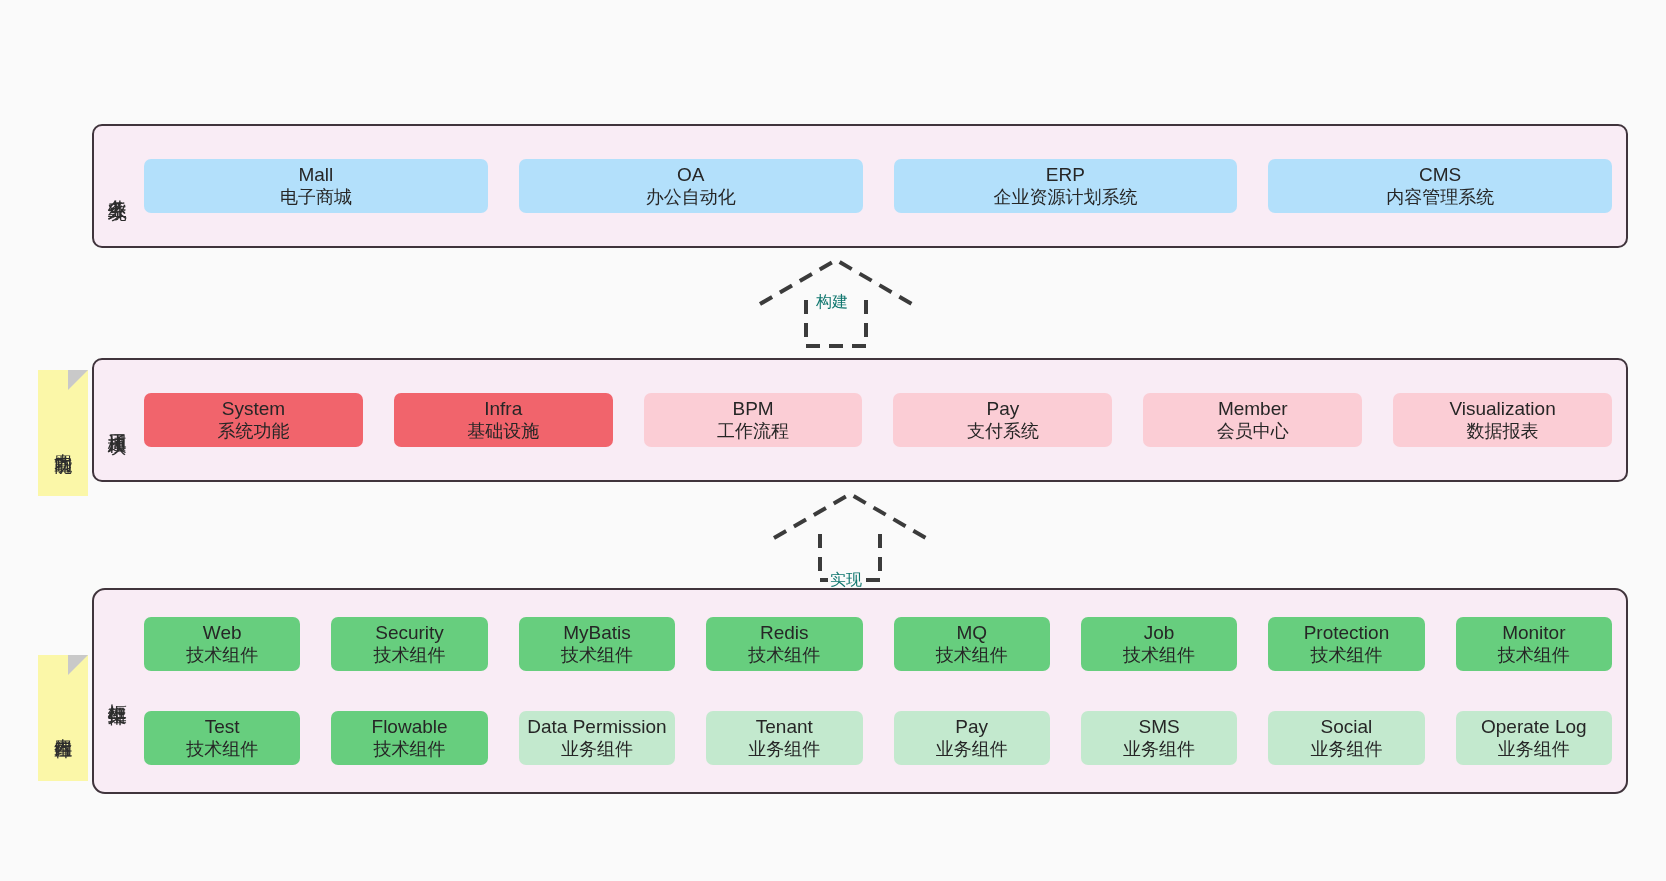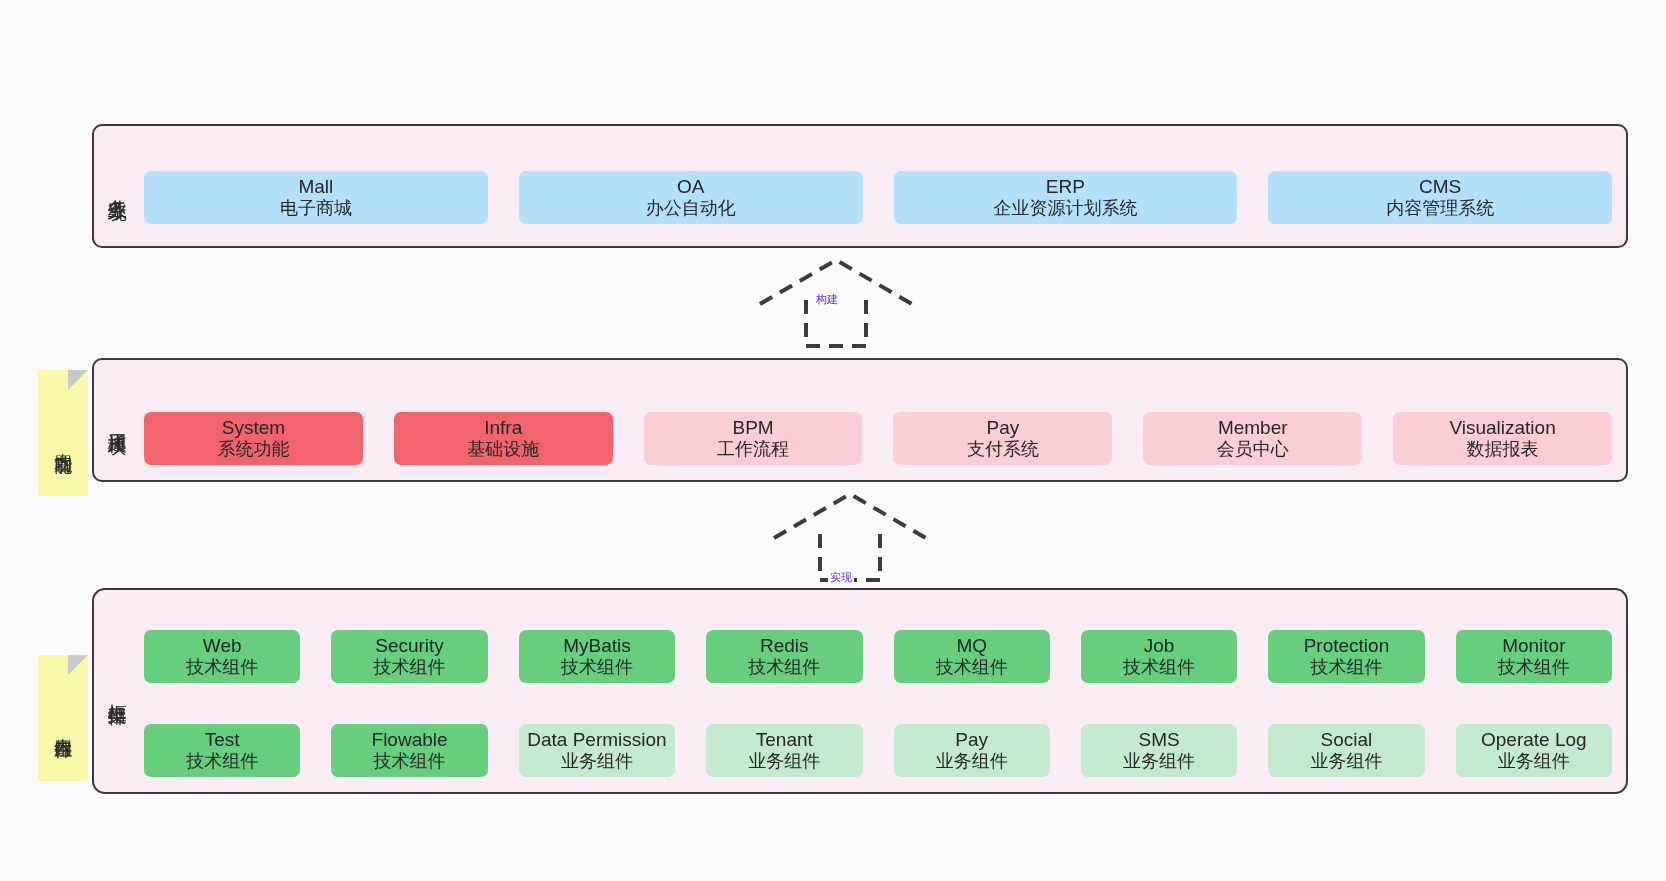--- a/index.html
+++ b/index.html
@@ -39,21 +39,21 @@
     flex: 1 1 auto;
     display: flex;
     flex-direction: column;
     justify-content: center;
     padding: 0 14px 0 4px;
     gap: 16px;
   }
   .row {
     display: flex;
     gap: 31px;
-    align-items: flex-end;
+    align-items: center;
   }
   .card {
     flex: 1 1 0;
     border-radius: 7px;
     display: flex;
     flex-direction: column;
     align-items: center;
     justify-content: center;
     text-align: center;
     color: #262626;
@@ -114,22 +114,22 @@
     z-index: 2;
   }
   #sticky-function  { left: 38px; top: 370px; height: 126px; }
   #sticky-component { left: 38px; top: 655px; height: 126px; }
 
   
   .connector { position: absolute; }
   .connector svg { display: block; overflow: visible; }
   .connector-label {
     position: absolute;
-    font-size: 11px;
-    color: #6d28d9;
+    font-size: 16px;
+    color: #0f766e;
     background: #fafafa;
     padding: 0 2px;
     white-space: nowrap;
   }
   #connector-build     { left: 752px; top: 256px; width: 168px; height: 92px; }
   #connector-build .connector-label  { left: 62px; top: 36px; }
   #connector-implement { left: 766px; top: 490px; width: 168px; height: 92px; }
   #connector-implement .connector-label { left: 62px; top: 36px; margin-top: 44px; }
 </style>
 </head>

